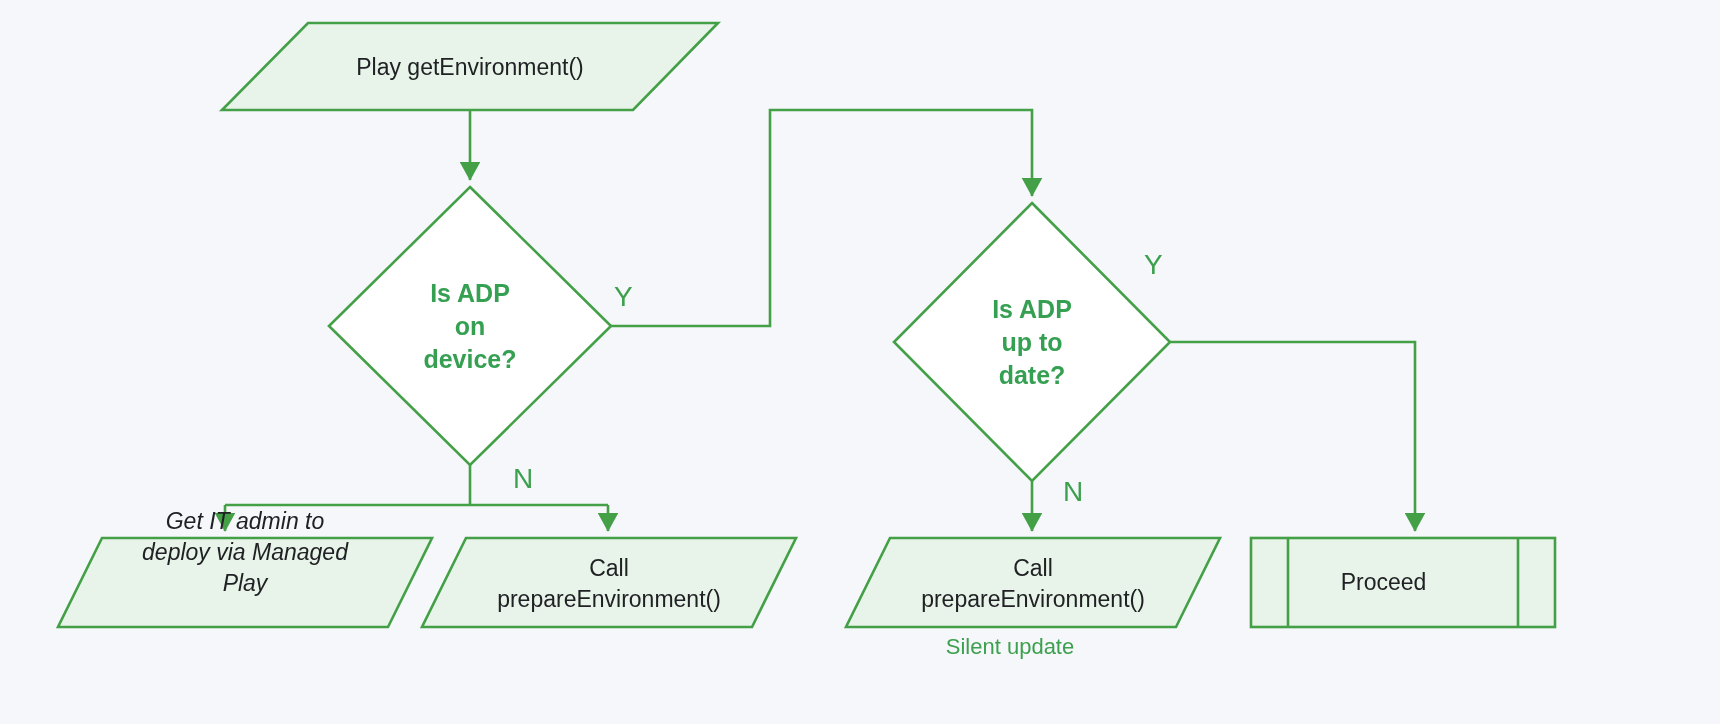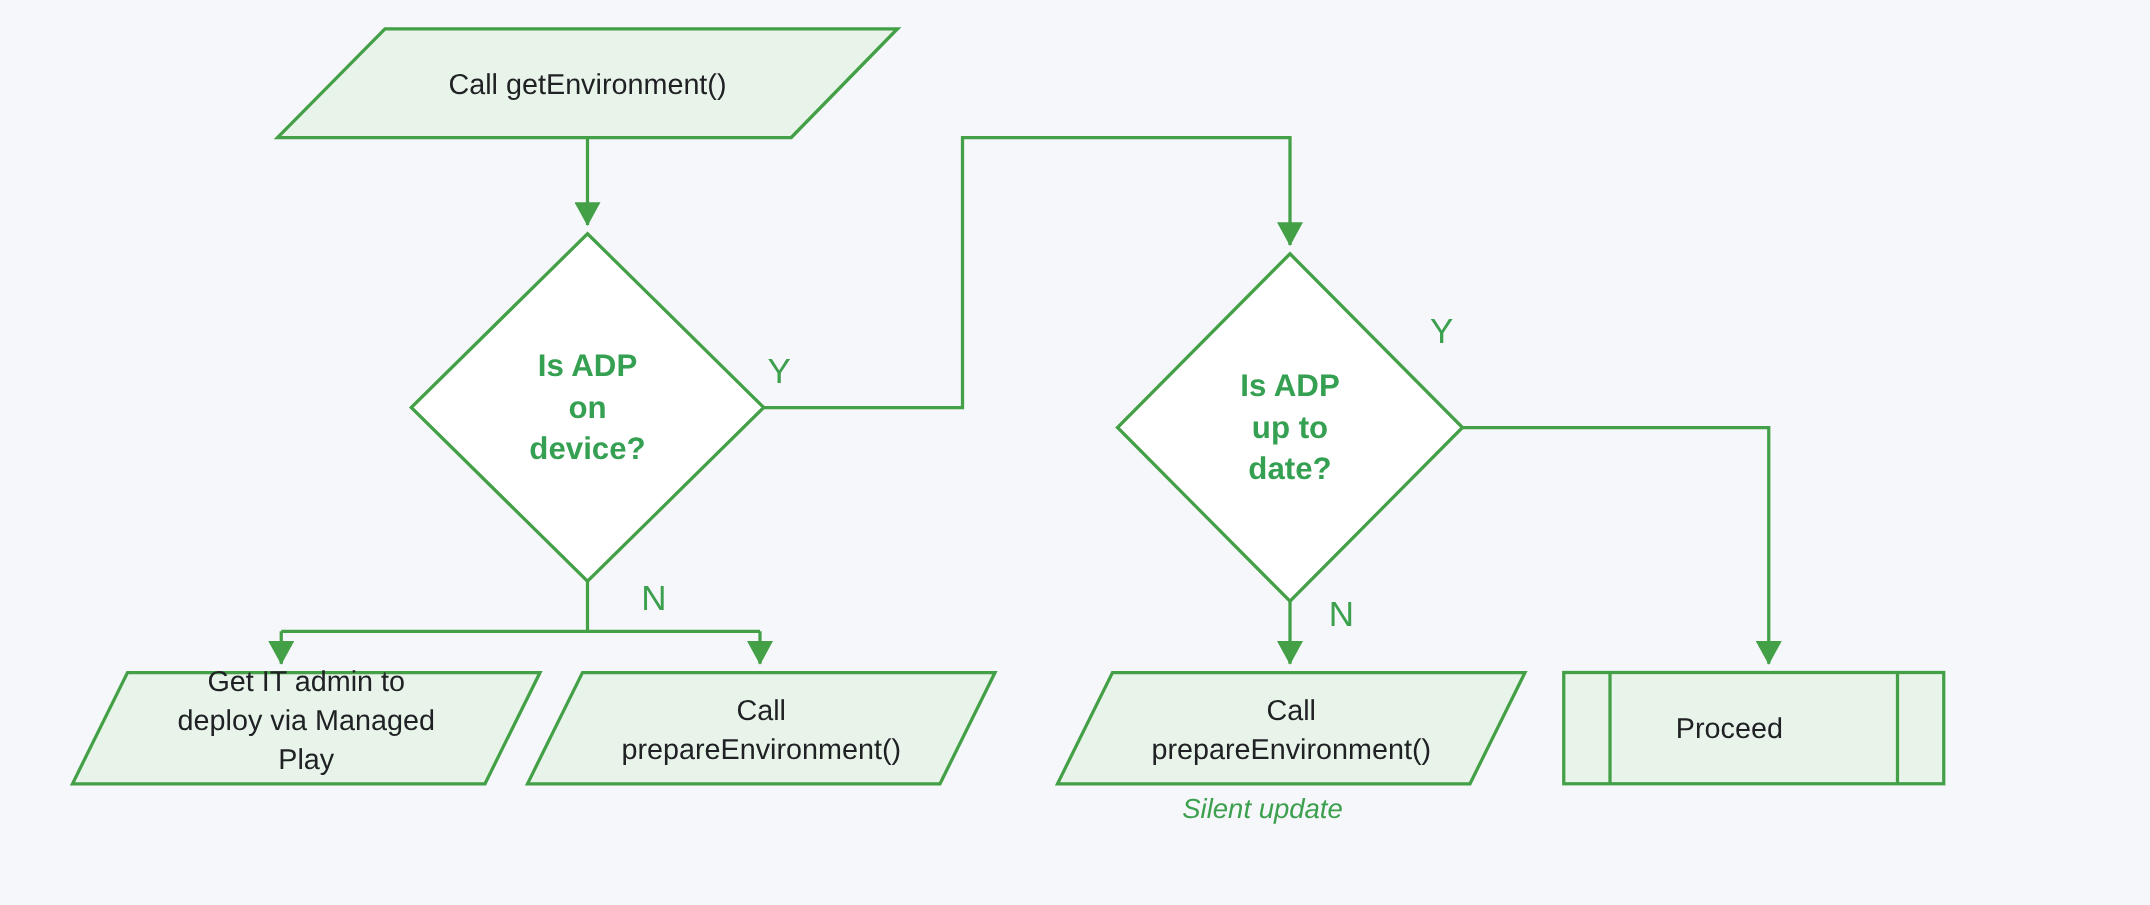--- a/index.html
+++ b/index.html
@@ -52,21 +52,20 @@
     position: absolute;
     color: #3da04e;
     font-size: 28px;
     line-height: 30px;
     font-weight: 400;
   }
   .caption {
     position: absolute;
     color: #3da04e;
     font-size: 22px;
-    font-style: italic;
     text-align: center;
   }
 </style>
 </head>
 <body>
 
 <div id="stage">
 
   <svg id="flow-svg" viewBox="0 0 1720 724" xmlns="http://www.w3.org/2000/svg">
     <defs>
@@ -103,31 +102,31 @@
 
     <line x1="225" y1="505" x2="225" y2="531" stroke="#43a047" stroke-width="2.6" marker-end="url(#arrowhead)"></line>
 
     <line x1="608" y1="505" x2="608" y2="531" stroke="#43a047" stroke-width="2.6" marker-end="url(#arrowhead)"></line>
 
     <line x1="1032" y1="481" x2="1032" y2="531" stroke="#43a047" stroke-width="2.6" marker-end="url(#arrowhead)"></line>
 
     <path d="M 1170,342 L 1415,342 L 1415,531" fill="none" stroke="#43a047" stroke-width="2.6" stroke-linejoin="miter" marker-end="url(#arrowhead)"></path>
   </svg>
 
-  <div class="node-label proc-text" style="left:280px; top:40px; width:380px; height:54px;">Call getEnvironment()</div>
+  <div class="node-label proc-text" style="left:280px; top:40px; width:380px; height:54px;">Play getEnvironment()</div>
 
   <div class="node-label dec-text" style="left:350px; top:272px; width:240px; height:108px;">Is ADP
 on
 device?</div>
 
   <div class="node-label dec-text" style="left:912px; top:288px; width:240px; height:108px;">Is ADP
 up to
 date?</div>
 
-  <div class="node-label proc-text" style="left:90px; top:538px; width:310px; height:77px;">Get IT admin to
+  <div class="node-label proc-text" style="left:90px; top:514px; width:310px; height:77px;font-style:italic;">Get IT admin to
 deploy via Managed
 Play</div>
 
   <div class="node-label proc-text" style="left:454px; top:544px; width:310px; height:80px;">Call
 prepareEnvironment()</div>
 
   <div class="node-label proc-text" style="left:878px; top:544px; width:310px; height:80px;">Call
 prepareEnvironment()</div>
 
   <div class="node-label proc-text" style="left:1288px; top:538px; width:191px; height:89px;">Proceed</div>

